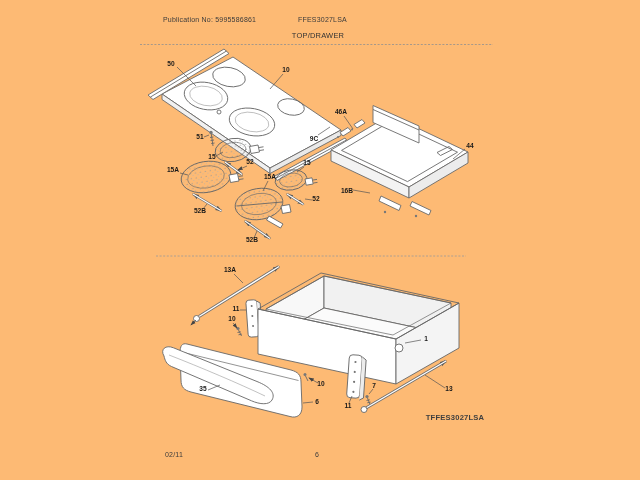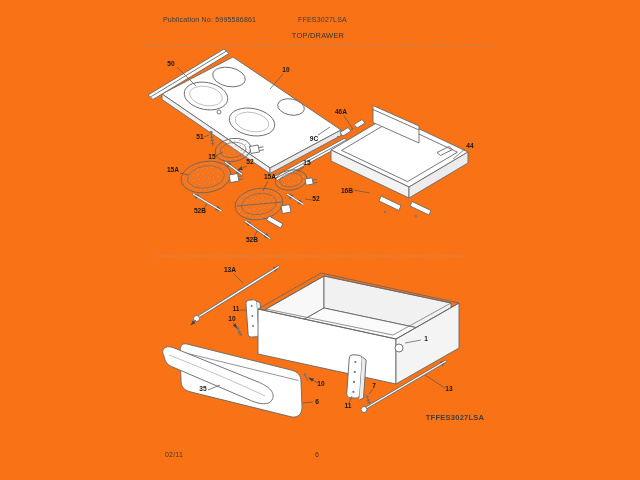--- a/index.html
+++ b/index.html
@@ -1,16 +1,16 @@
 <!DOCTYPE html>
 <html><head>
 <meta charset="utf-8">
 <style>
   html,body{margin:0;padding:0;background:#ffffff;}
-  .page{position:relative;width:640px;height:480px;background:#f97316;
+  .page{position:relative;width:640px;height:480px;background:#fdba74;
         font-family:"Liberation Sans",sans-serif;overflow:hidden;}
   .txt{position:absolute;color:#3b3b3b;font-size:7px;letter-spacing:.2px;white-space:nowrap;}
   #pubno{left:163px;top:16px;}
   #model{left:298px;top:16px;}
   #sectitle{left:268px;top:31px;width:100px;text-align:center;font-size:7.5px;color:#333;}
   #f-date{left:165px;top:451px;}
   #f-page{left:315px;top:451px;}
   svg.art{position:absolute;left:0;top:0;}
   .lbl{font-size:6.6px;font-weight:bold;fill:#191919;}
   .wm{font-size:7.6px;font-weight:bold;fill:#3f3f3f;letter-spacing:.2px;}

